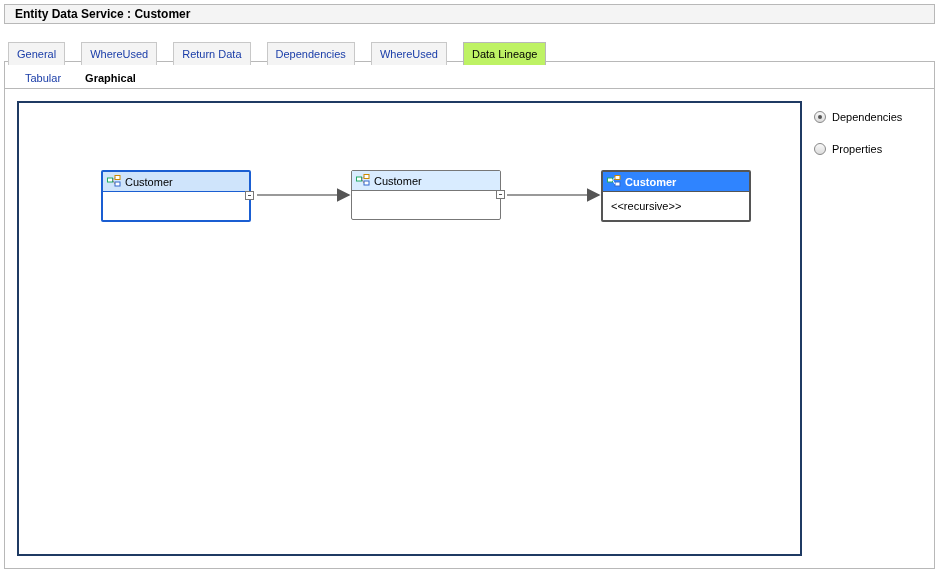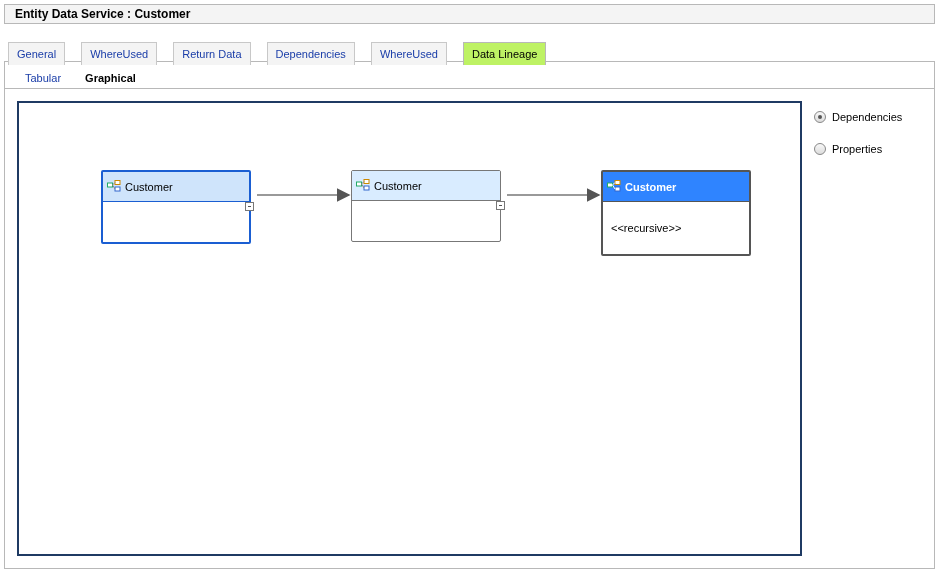--- a/index.html
+++ b/index.html
@@ -107,30 +107,30 @@
   }
   .node {
     position: absolute;
     width: 150px;
     border: 1px solid #777;
     background: #fff;
     border-radius: 2px;
     box-shadow: 0 0 0 rgba(0,0,0,0);
   }
   .node .hdr {
-    height: 30px;
+    height: 20px;
     display: flex;
     align-items: center;
     padding: 0 4px;
     border-bottom: 1px solid #777;
     font-size: 11px;
   }
   .node .body {
     min-height: 28px;
-    padding: 20px 8px;
+    padding: 8px 8px;
     font-size: 11px;
   }
   .node.selected { border-color: #1a5ed2; border-width: 2px; }
   .node.selected .hdr { background: #cfe4fb; border-bottom-color: #1a5ed2; }
   .node.mid .hdr { background: #d9ecff; }
   .node.focus { border-color: #555; border-width: 2px; }
   .node.focus .hdr { background: #2f84ff; color: #fff; font-weight: bold; border-bottom-color: #555; }
   .node-icon {
     width: 14px;
     height: 14px;

